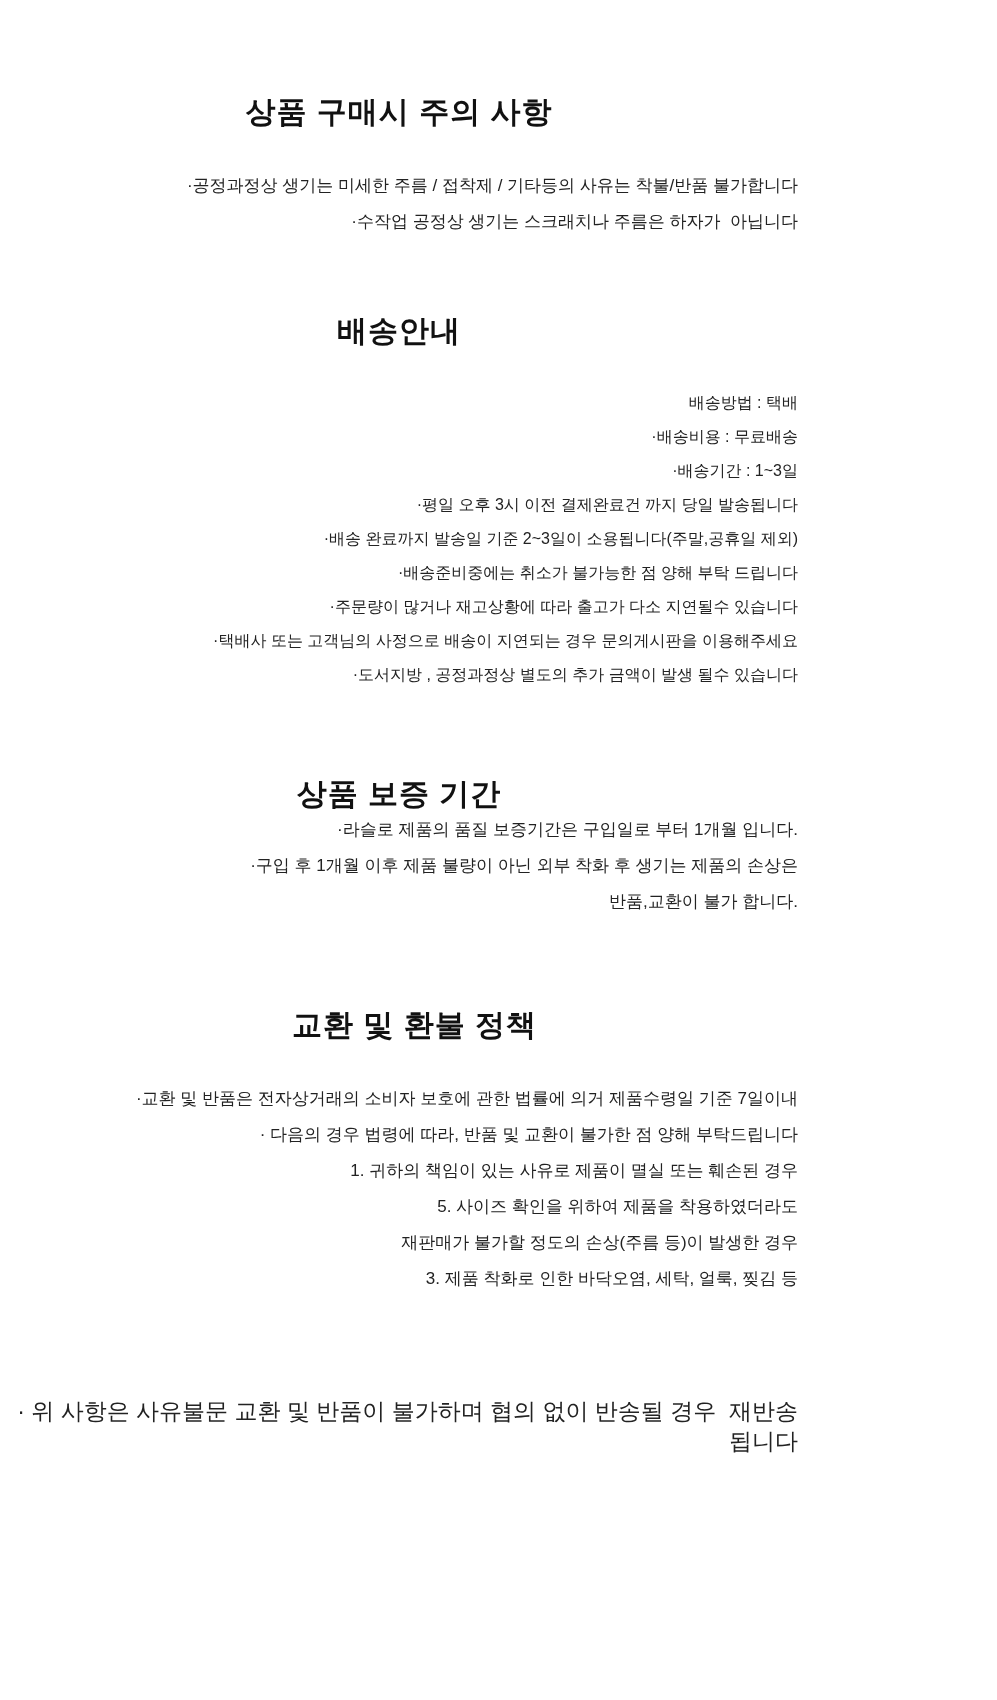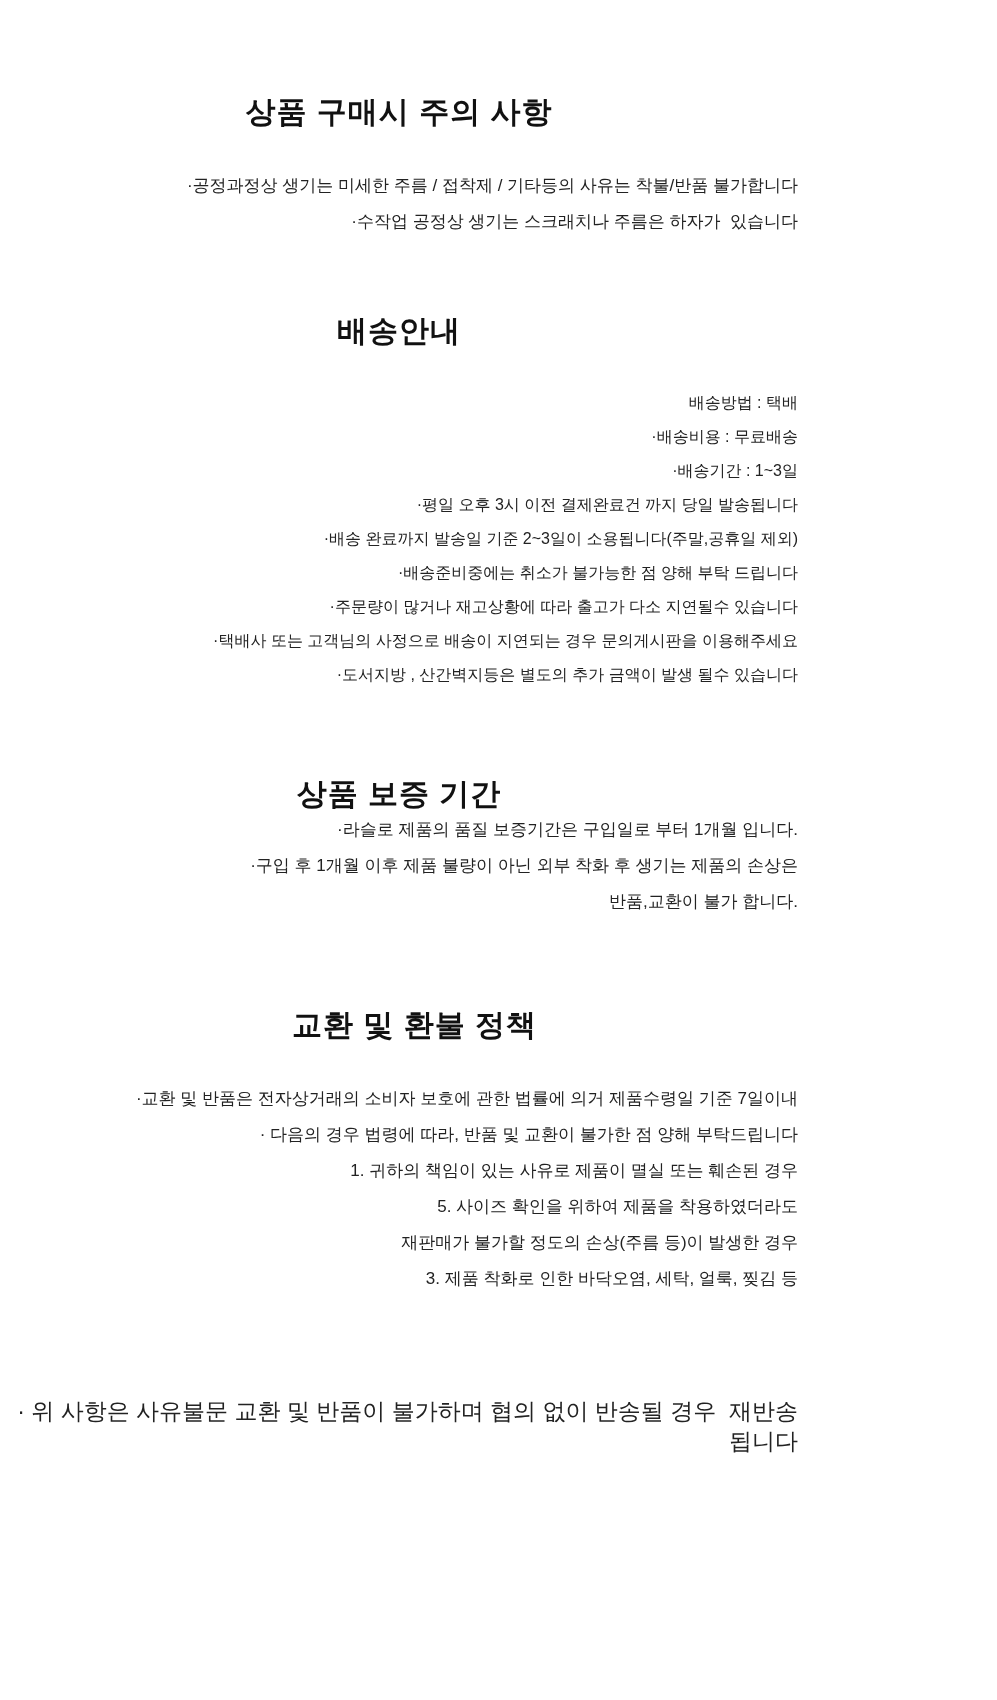--- a/index.html
+++ b/index.html
@@ -65,36 +65,36 @@
 </style>
 </head>
 <body>
 
 <div class="page">
 
   <div class="section" id="sec-notice">
     <div class="section-title">상품 구매시 주의 사항</div>
     <div class="body">
       <div class="line">·공정과정상 생기는 미세한 주름 / 접착제 / 기타등의 사유는 착불/반품 불가합니다</div>
-      <div class="line">·수작업 공정상 생기는 스크래치나 주름은 하자가  있습니다</div>
+      <div class="line">·수작업 공정상 생기는 스크래치나 주름은 하자가  아닙니다</div>
     </div>
   </div>
 
   <div class="section" id="sec-shipping">
     <div class="section-title">배송안내</div>
     <div class="body">
       <div class="line small">배송방법 : 택배</div>
       <div class="line small">·배송비용 : 무료배송</div>
       <div class="line small">·배송기간 : 1~3일</div>
       <div class="line small">·평일 오후 3시 이전 결제완료건 까지 당일 발송됩니다</div>
       <div class="line small">·배송 완료까지 발송일 기준 2~3일이 소용됩니다(주말,공휴일 제외)</div>
       <div class="line small">·배송준비중에는 취소가 불가능한 점 양해 부탁 드립니다</div>
       <div class="line small">·주문량이 많거나 재고상황에 따라 출고가 다소 지연될수 있습니다</div>
       <div class="line small">·택배사 또는 고객님의 사정으로 배송이 지연되는 경우 문의게시판을 이용해주세요</div>
-      <div class="line small">·도서지방 , 산간벽지등은 별도의 추가 금액이 발생 될수 있습니다</div>
+      <div class="line small">·도서지방 , 공정과정상 별도의 추가 금액이 발생 될수 있습니다</div>
     </div>
   </div>
 
   <div class="section" id="sec-warranty">
     <div class="section-title">상품 보증 기간</div>
     <div class="body">
       <div class="line">·라슬로 제품의 품질 보증기간은 구입일로 부터 1개월 입니다.</div>
       <div class="line">·구입 후 1개월 이후 제품 불량이 아닌 외부 착화 후 생기는 제품의 손상은</div>
       <div class="line">반품,교환이 불가 합니다.</div>
     </div>

